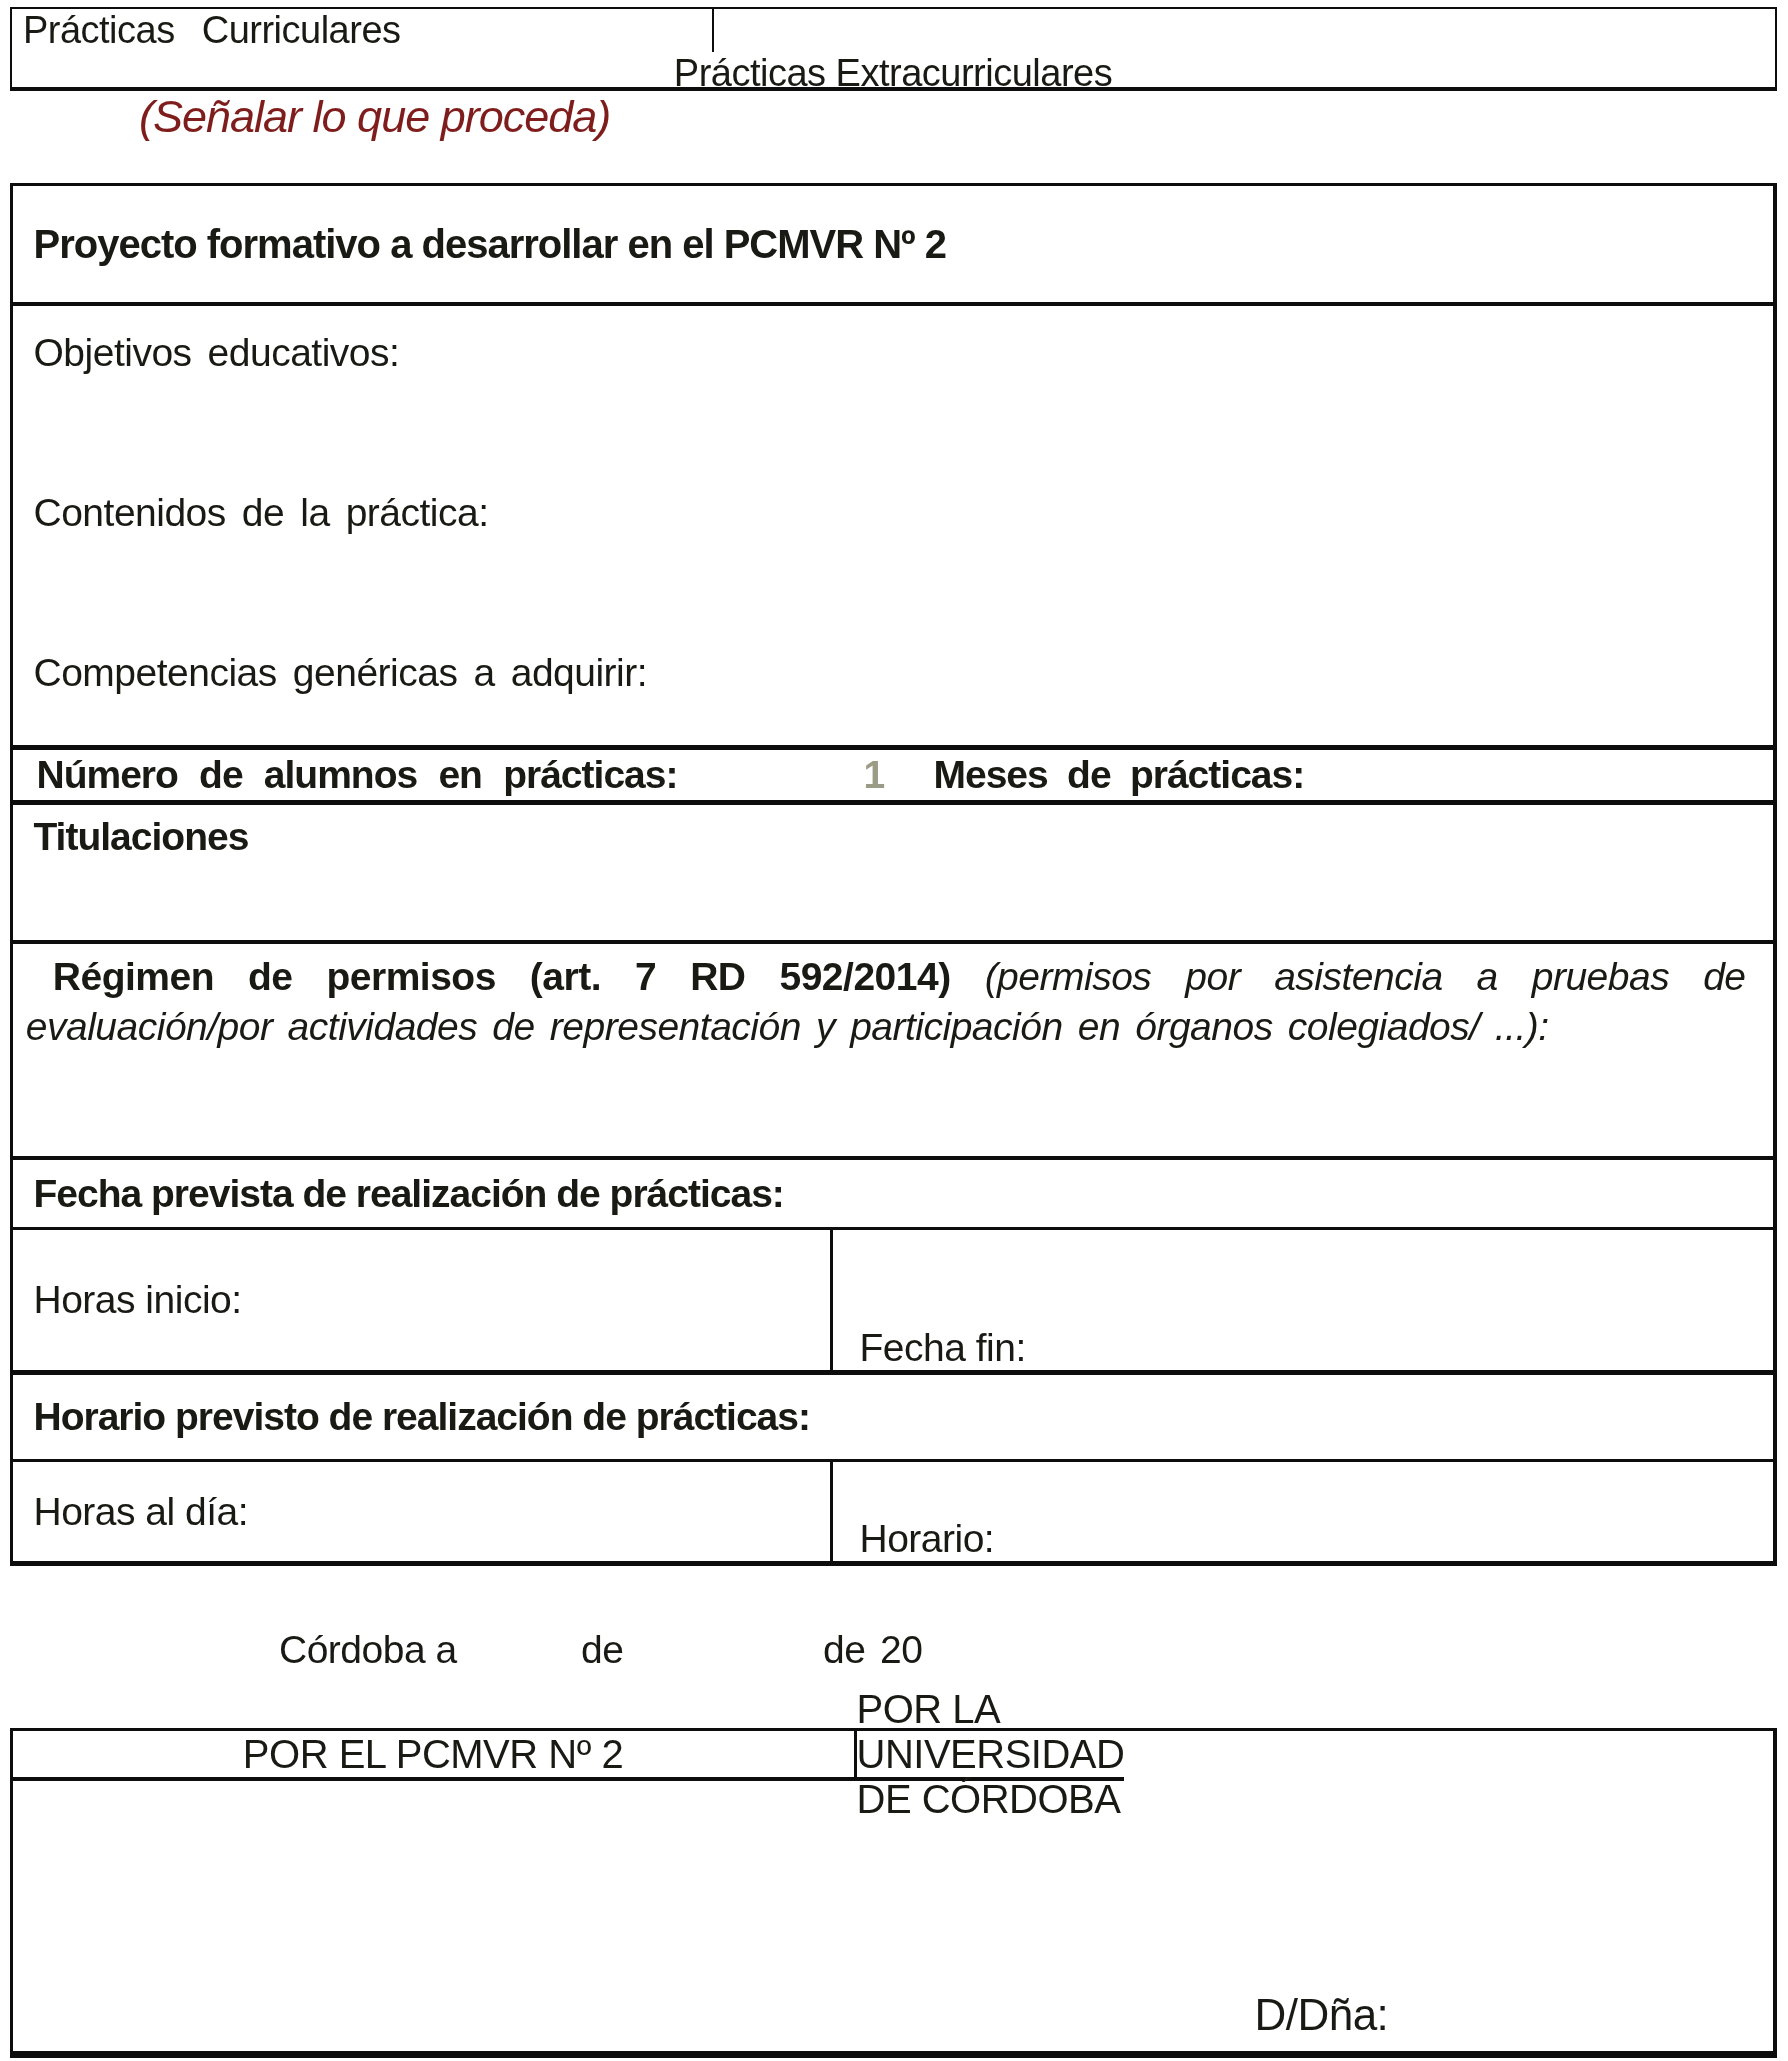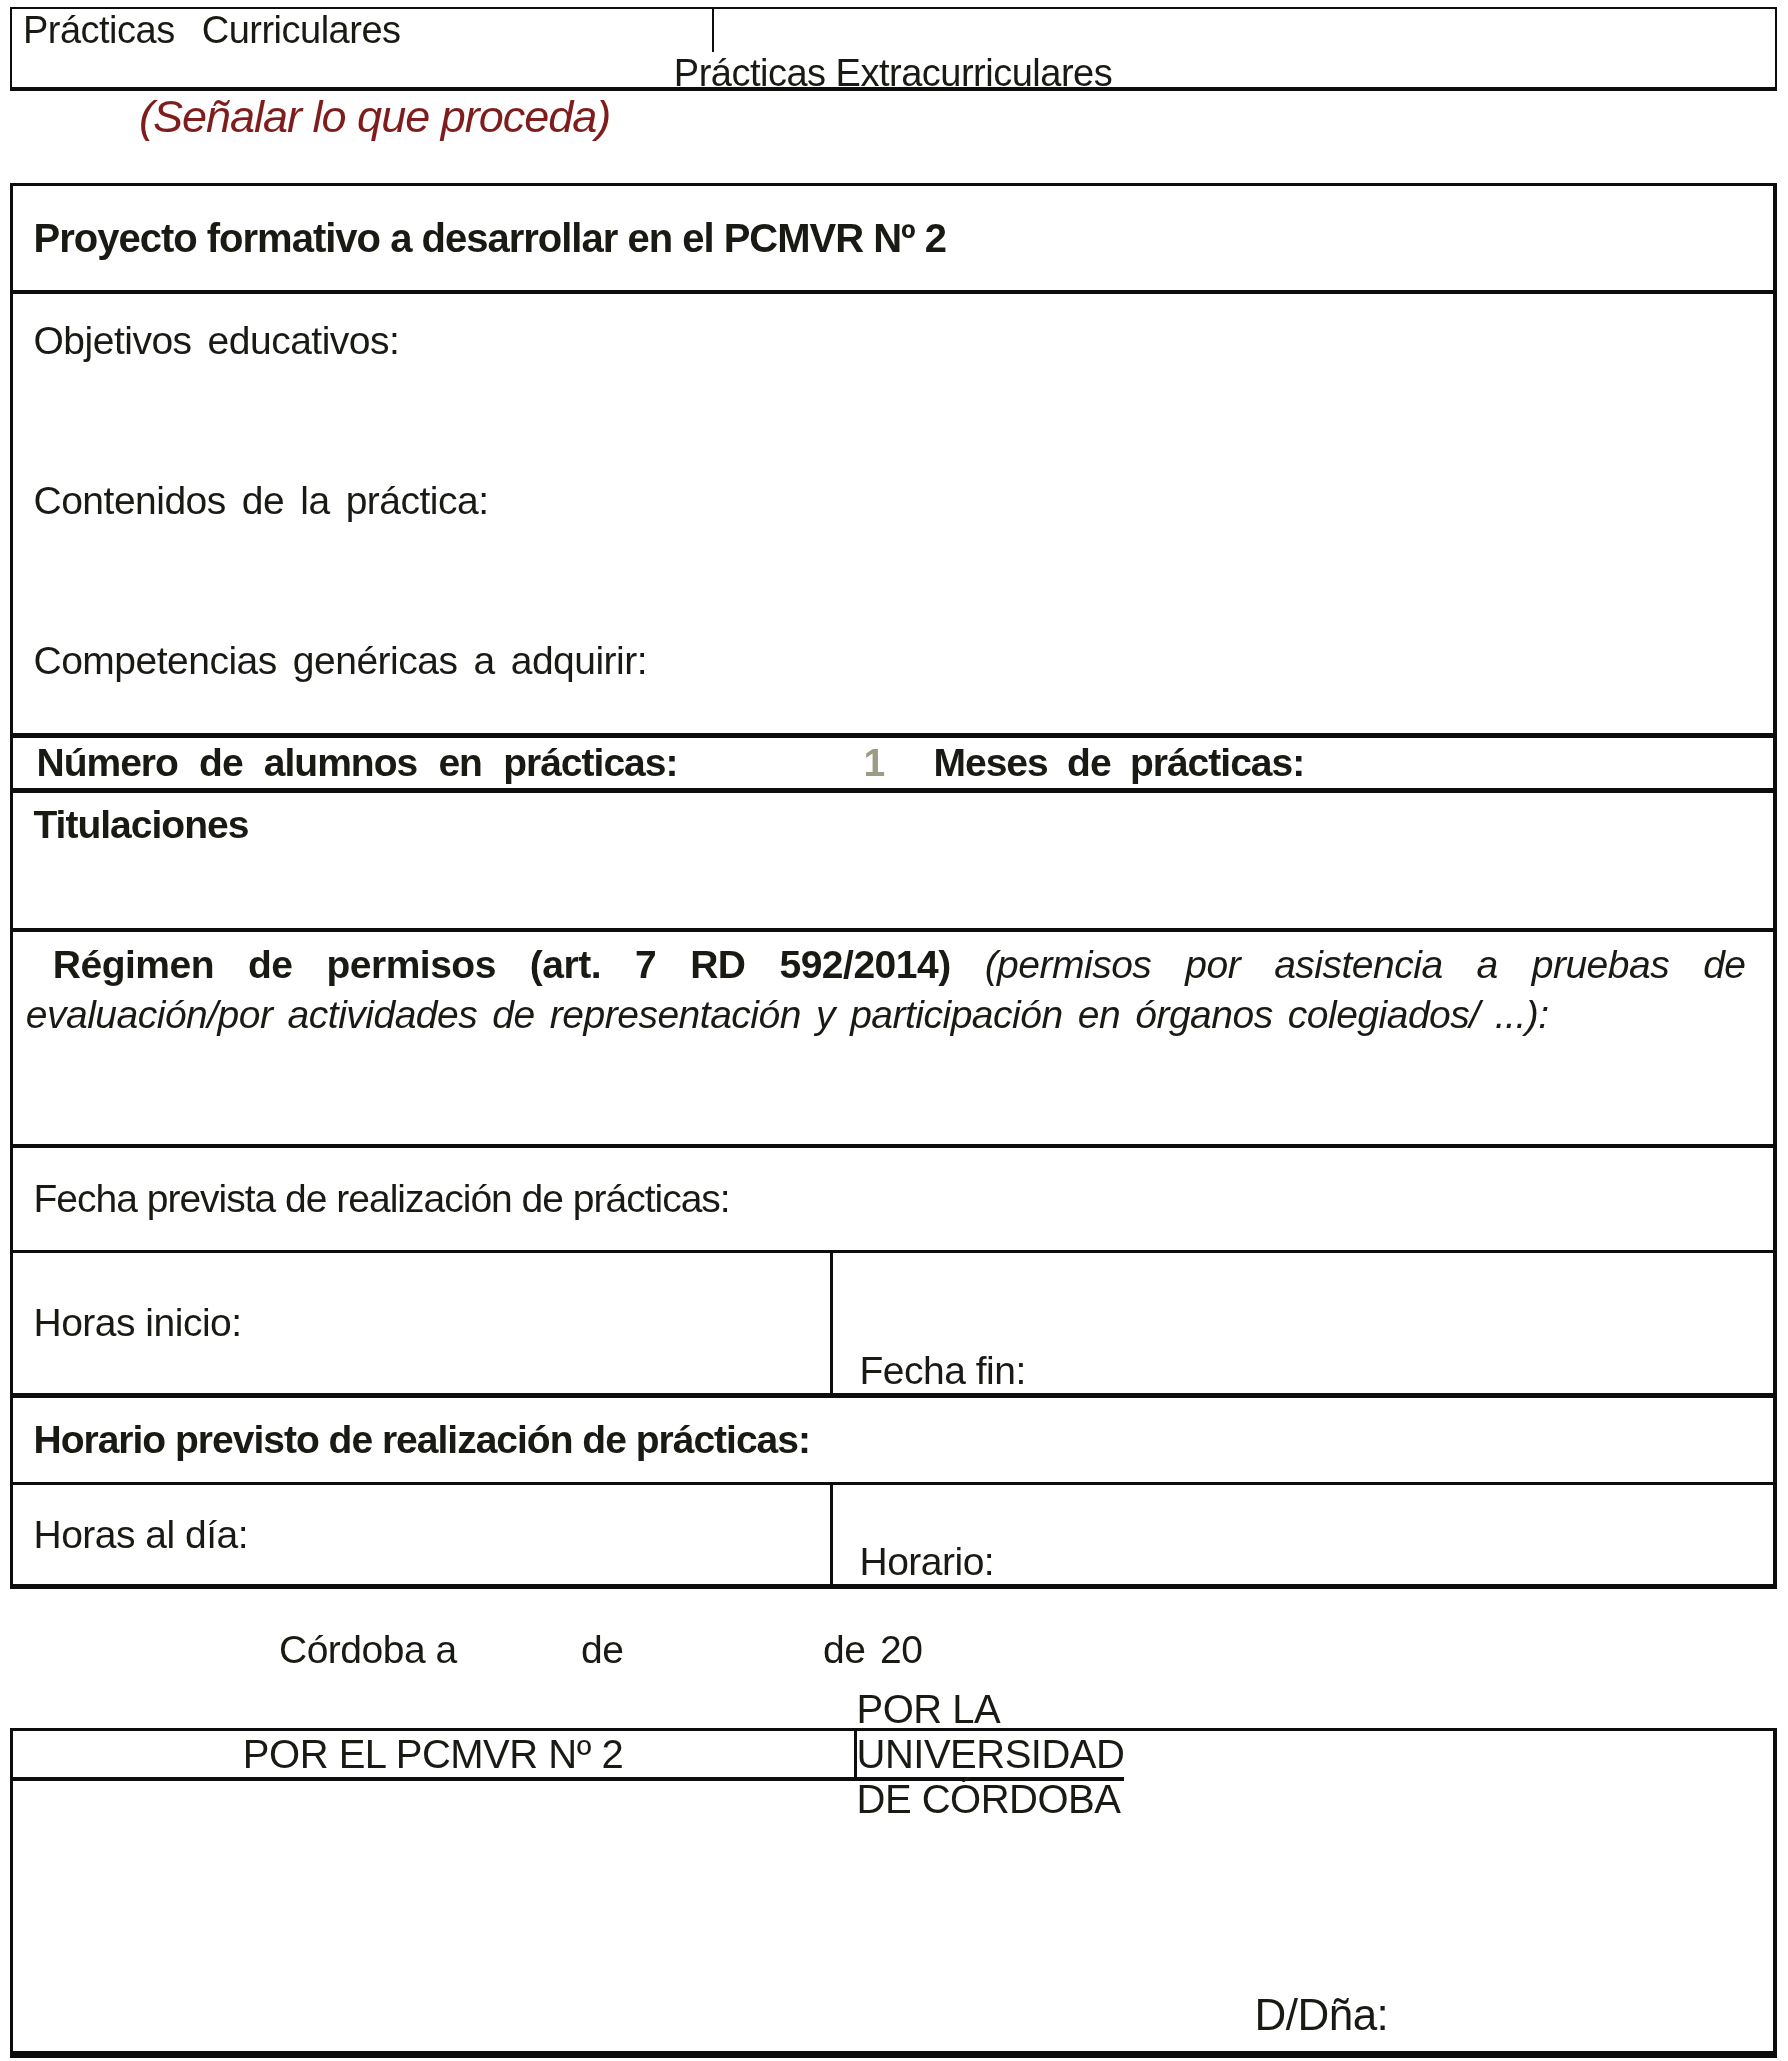--- a/index.html
+++ b/index.html
@@ -34,37 +34,37 @@
     font-style:italic;font-size:45px;color:#7f1d1d;letter-spacing:-1px;
   }
 
   
   .main-table{
     position:absolute;left:9.5px;top:183px;width:1767px;
     box-sizing:border-box;
     border:3.8px solid #0d0d0d;border-right-width:4.8px;border-bottom-width:5.7px;
   }
   .row{box-sizing:border-box;position:relative;}
-  .r1{height:108px;border-bottom:4.8px solid #0d0d0d;display:flex;align-items:center;
+  .r1{height:120px;border-bottom:4.8px solid #0d0d0d;display:flex;align-items:center;
       padding-left:21px;font-weight:bold;font-size:40px;letter-spacing:-1px;}
   .r2{height:444px;border-bottom:5.7px solid #0d0d0d;}
   .r2 .lbl{margin-left:21px;word-spacing:5.7px;}
   .lbl-obj{padding-top:25px;}
   .lbl-cont{padding-top:116px;}
   .lbl-comp{padding-top:116px;}
   .r3{height:55px;border-bottom:5.7px solid #0d0d0d;font-weight:bold;letter-spacing:-1px;}
   .r3 .num-label{position:absolute;left:24px;top:50%;transform:translateY(-50%);word-spacing:11.4px;}
   .r3 .num-value{position:absolute;left:851px;top:50%;transform:translateY(-50%);font-weight:bold;}
   .r3 .meses-label{position:absolute;left:921px;top:50%;transform:translateY(-50%);word-spacing:9.5px;}
   .r4{height:139px;border-bottom:4.8px solid #0d0d0d;padding:9.5px 0 0 21px;font-weight:bold;letter-spacing:-1px;}
   .r5{height:216px;border-bottom:4.8px solid #0d0d0d;padding:7.6px 27px 0 13.3px;}
   .regimen-line1{text-align:justify;text-align-last:justify;padding-left:27px;line-height:49px;}
   .regimen-line2{line-height:49px;word-spacing:4.8px;margin-top:1.9px;}
-  .r6{height:105px;border-bottom:3.8px solid #0d0d0d;display:flex;align-items:center;
-      padding-left:21px;font-weight:normal;letter-spacing:-1px;}
+  .r6{height:70px;border-bottom:3.8px solid #0d0d0d;display:flex;align-items:center;
+      padding-left:21px;font-weight:bold;letter-spacing:-1px;}
   .r7{height:145px;border-bottom:5.7px solid #0d0d0d;display:flex;}
   .r8{height:87px;border-bottom:3.8px solid #0d0d0d;display:flex;align-items:center;
       padding-left:21px;font-weight:bold;letter-spacing:-1px;}
   .r9{height:99px;display:flex;}
   .split-left{box-sizing:border-box;width:820px;border-right:3.8px solid #0d0d0d;
       display:flex;align-items:center;padding-left:21px;}
   .split-right{flex:1;display:flex;align-items:flex-end;padding-left:27px;}
   .fill{flex:1;height:100%;}
 
   

